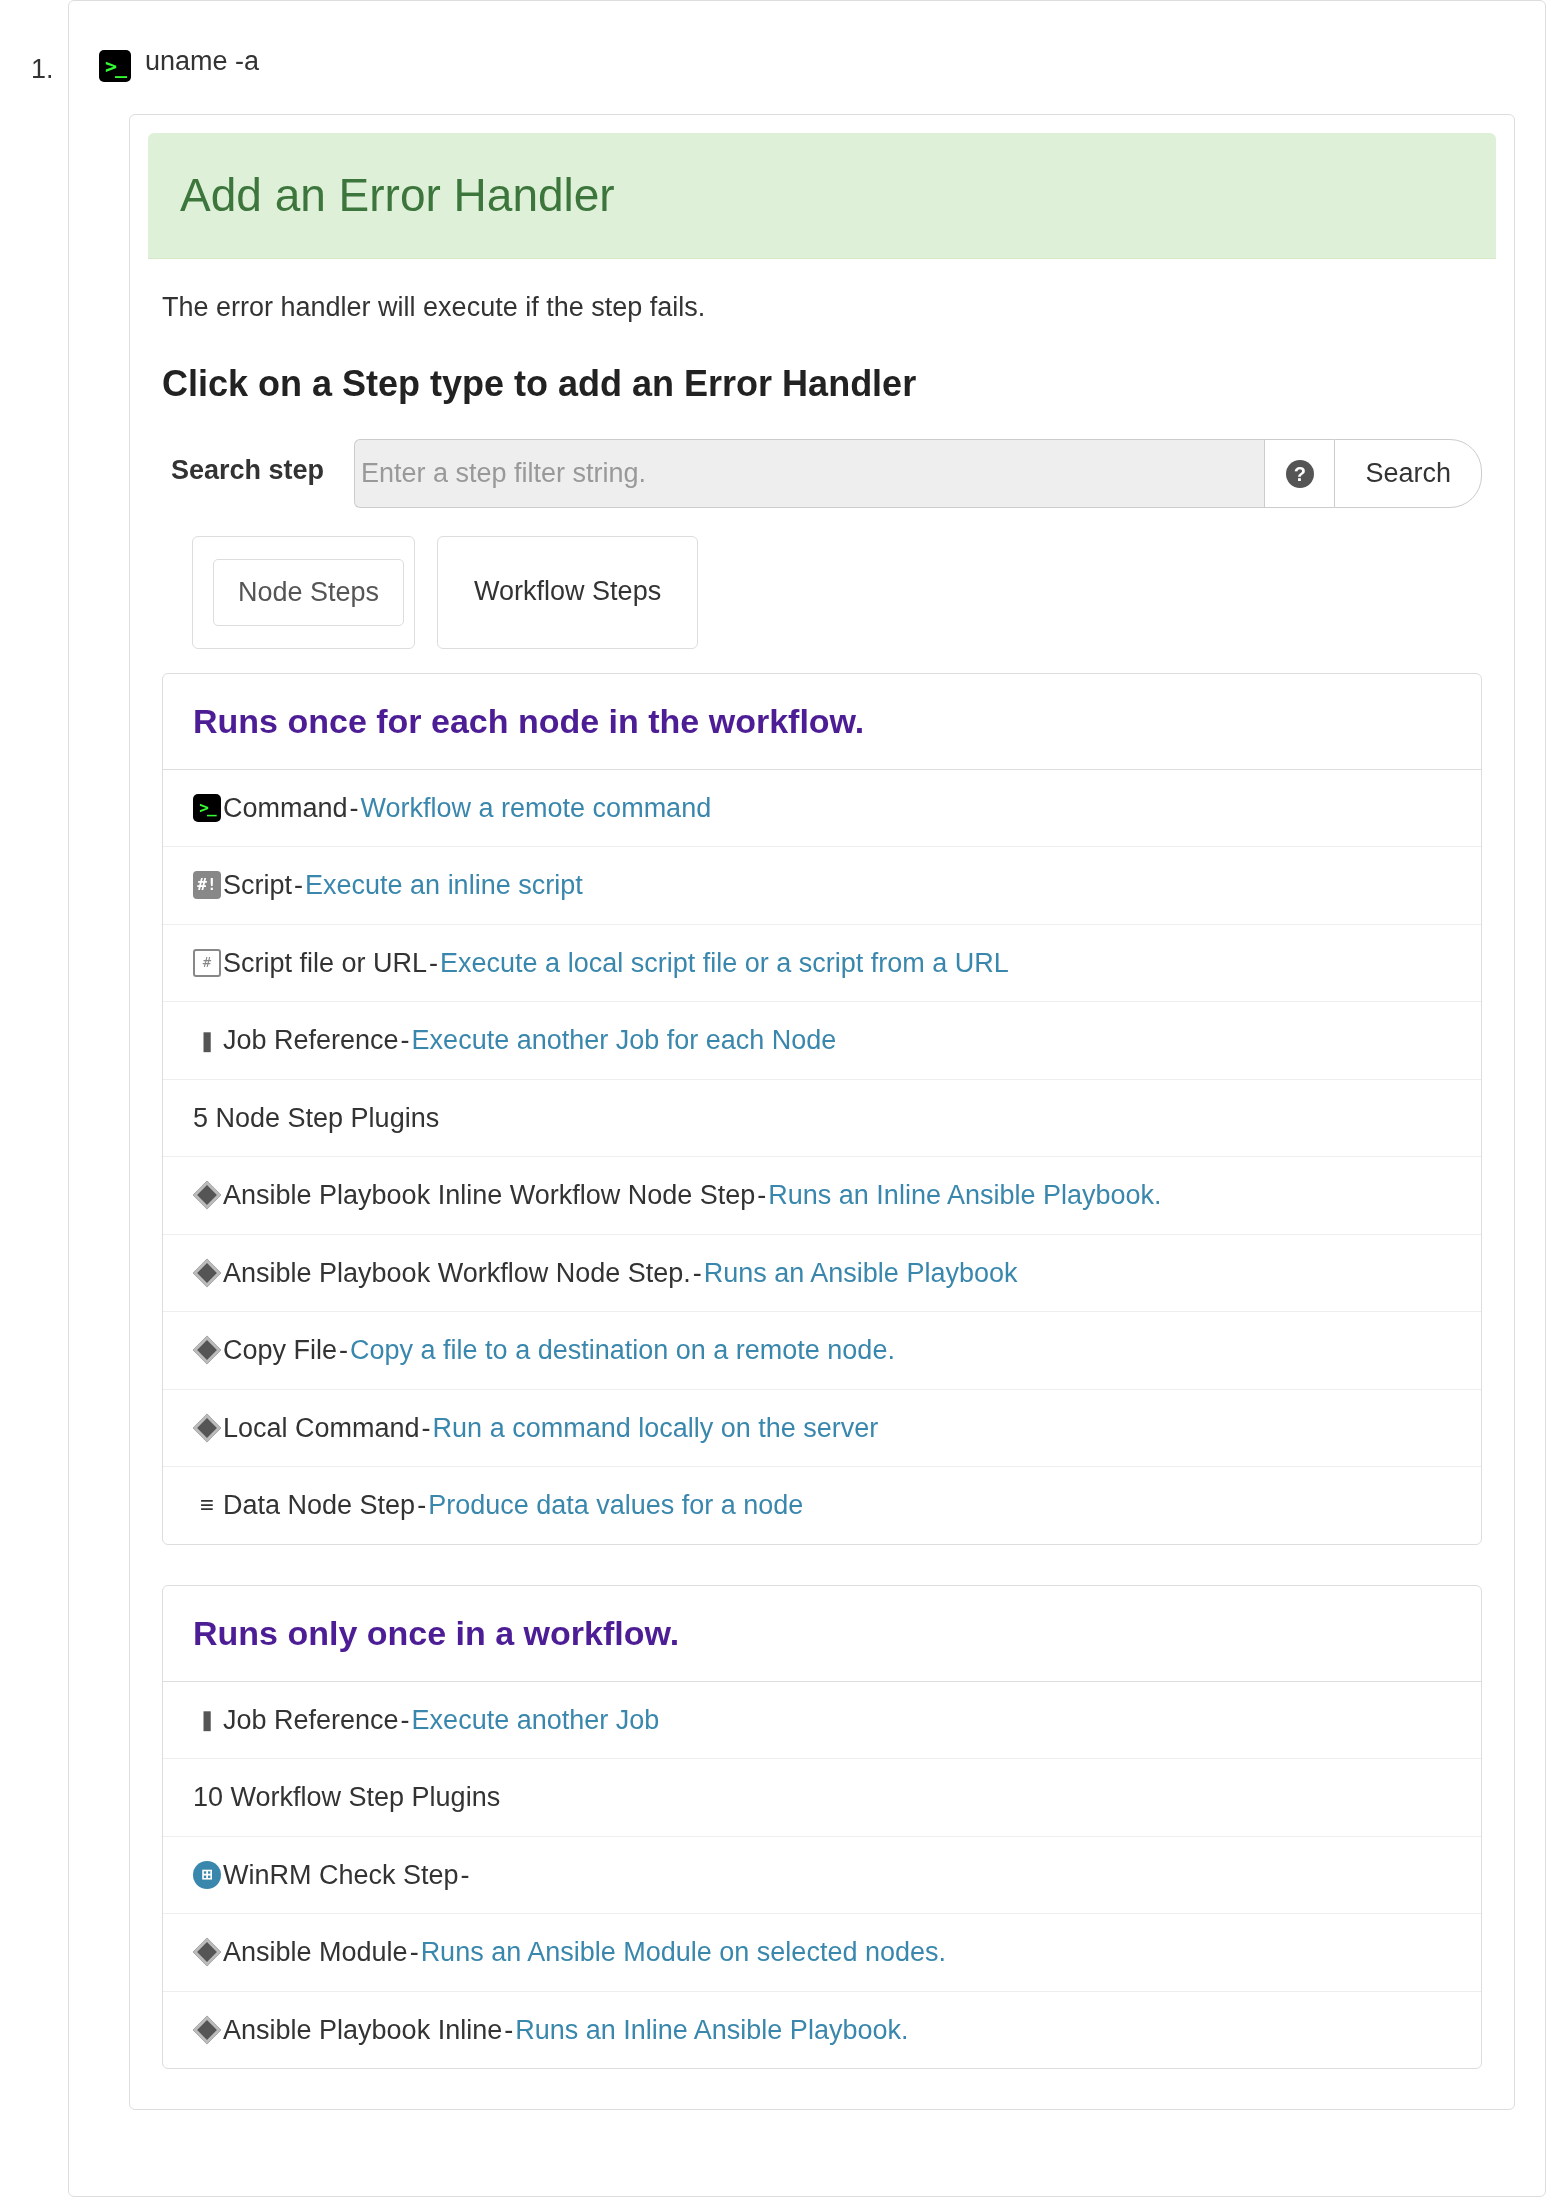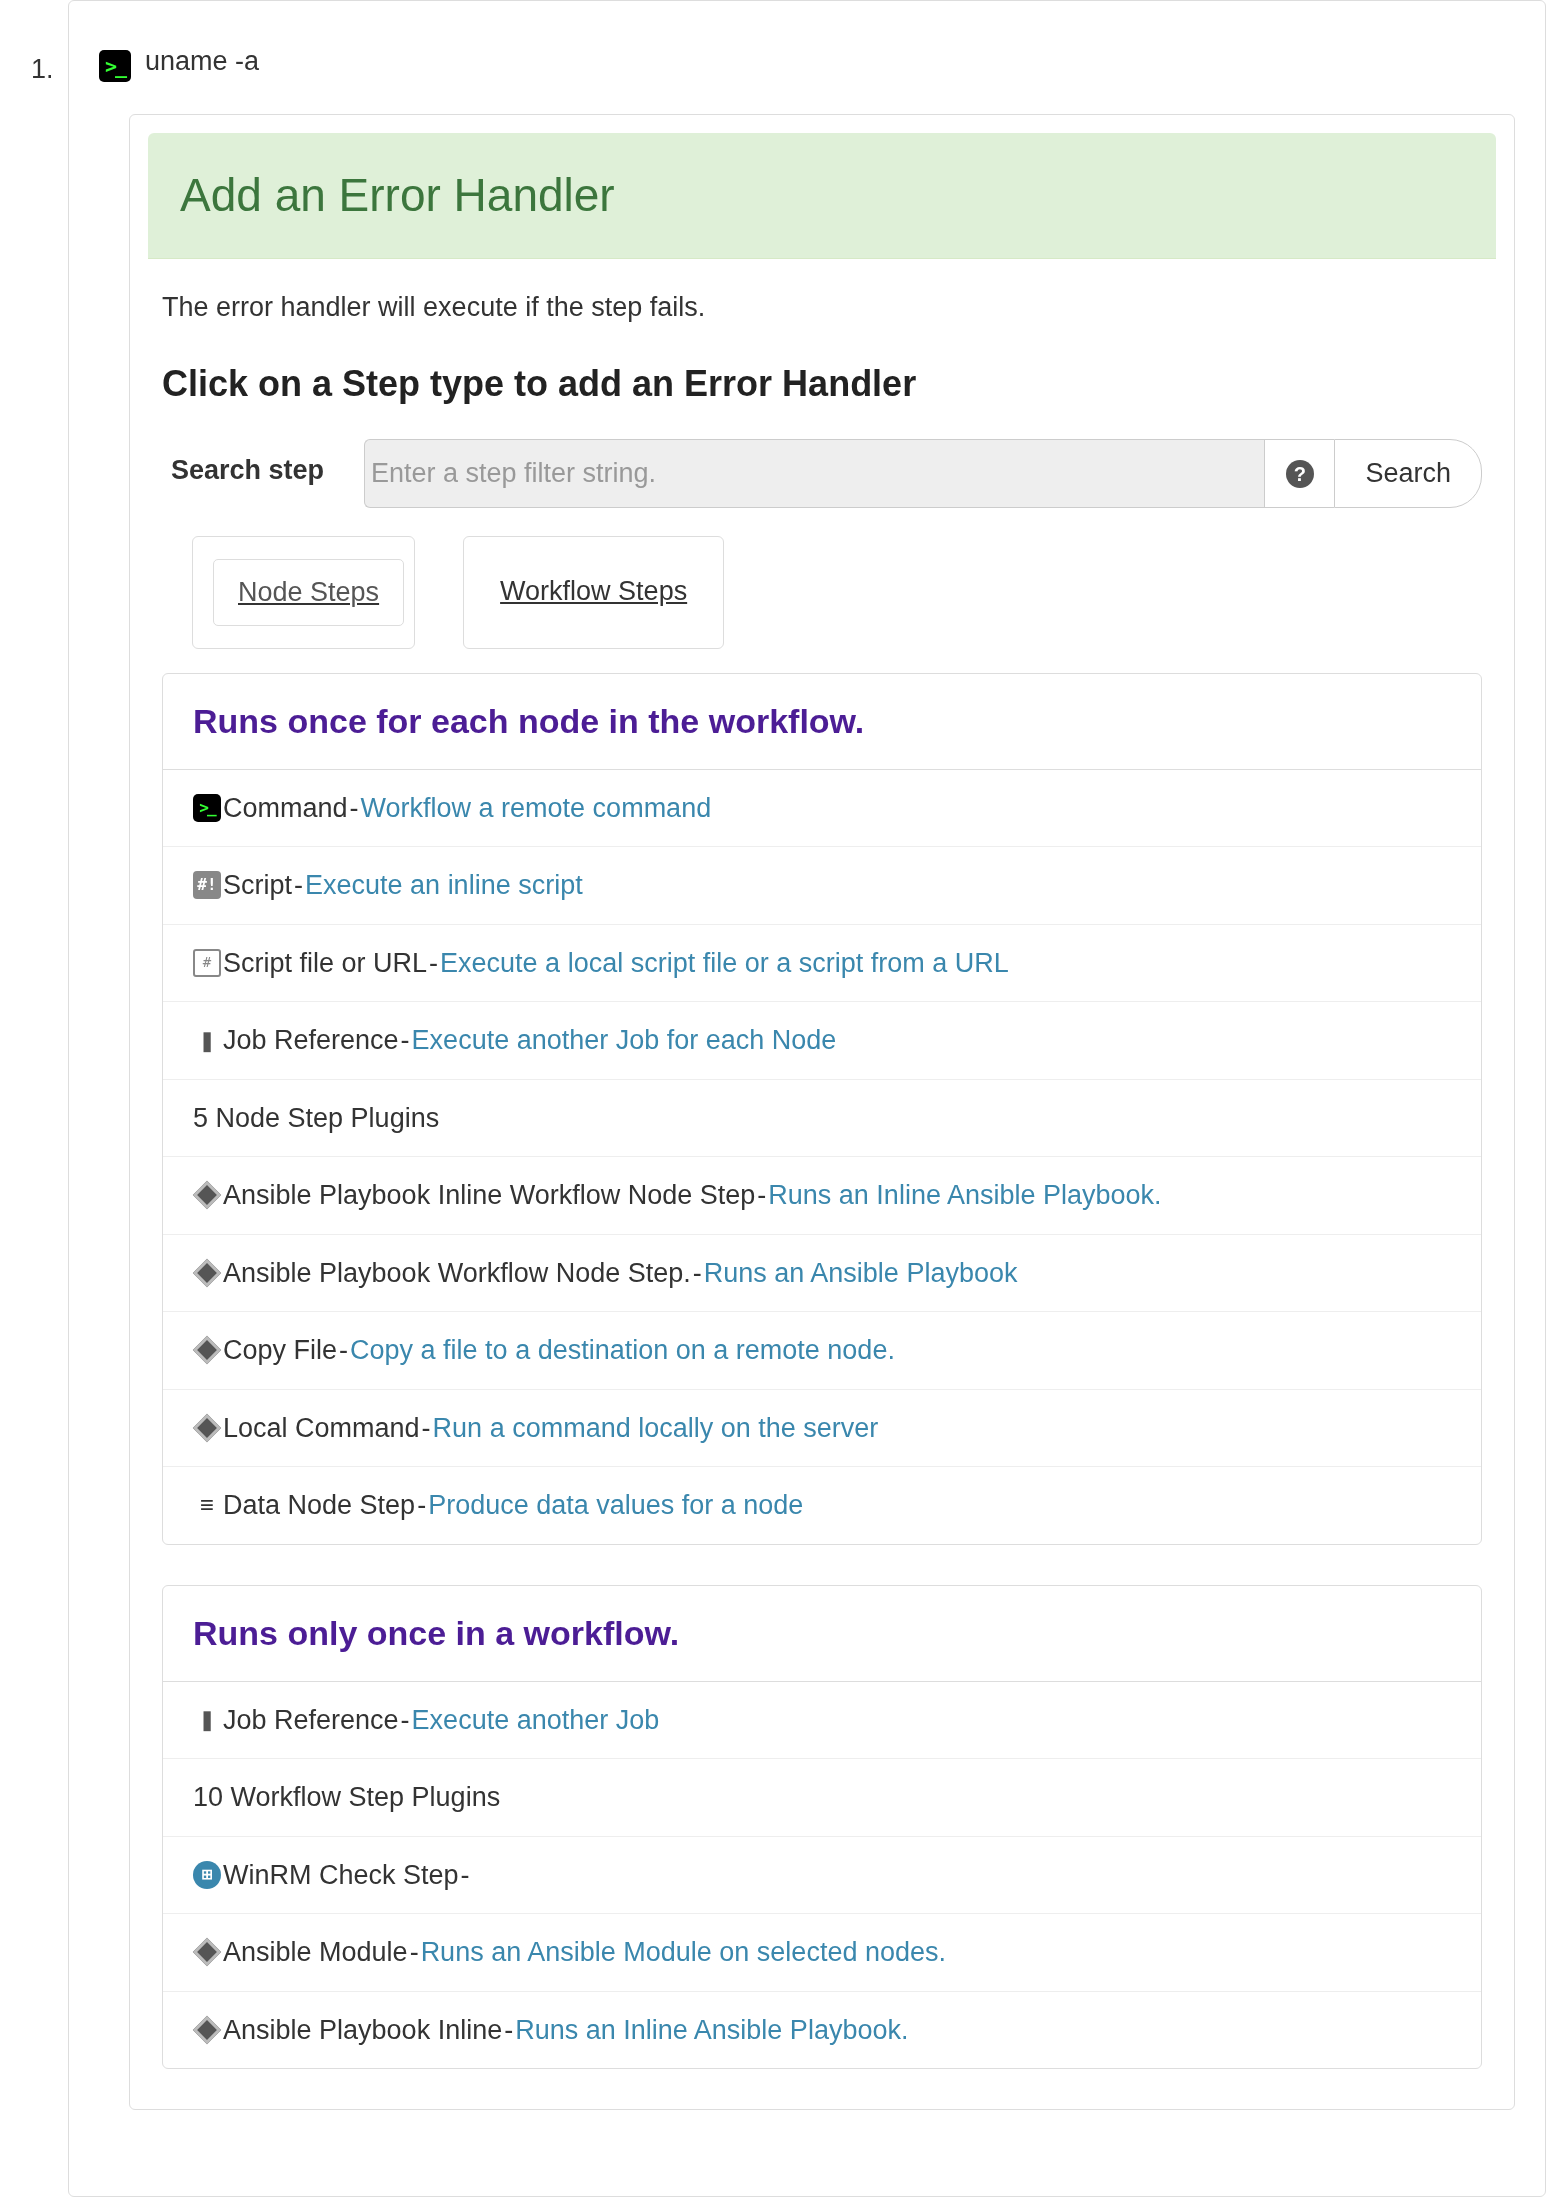--- a/index.html
+++ b/index.html
@@ -77,21 +77,21 @@
   .panel-sub h2 {
     font-weight: 700;
     font-size: 36px;
     color: #222;
   }
 
   .search-row {
     display: flex;
     align-items: flex-start;
     padding: 0 32px 28px 32px;
-    gap: 12px;
+    gap: 2px;
   }
   .search-label {
     width: 190px;
     text-align: right;
     font-weight: 700;
     font-size: 27px;
     padding-top: 14px;
     padding-right: 28px;
     color: #333;
     line-height: 1.3;
@@ -128,24 +128,23 @@
     background: #fff;
     border-radius: 0 32px 32px 0;
     padding: 0 30px;
     font-size: 27px;
     color: #333;
     cursor: pointer;
   }
 
   .tabs-row {
     display: flex;
-    gap: 48px;
+    gap: 22px;
     padding: 0 32px 0 62px;
     margin-bottom: 24px;
-    text-decoration: underline;
   }
   .tab-outer {
     border: 1px solid #ddd;
     border-radius: 6px;
     padding: 22px 10px 22px 20px;
     background: #fff;
   }
   .tab-inner {
     border: 1px solid #ddd;
     border-radius: 5px;

